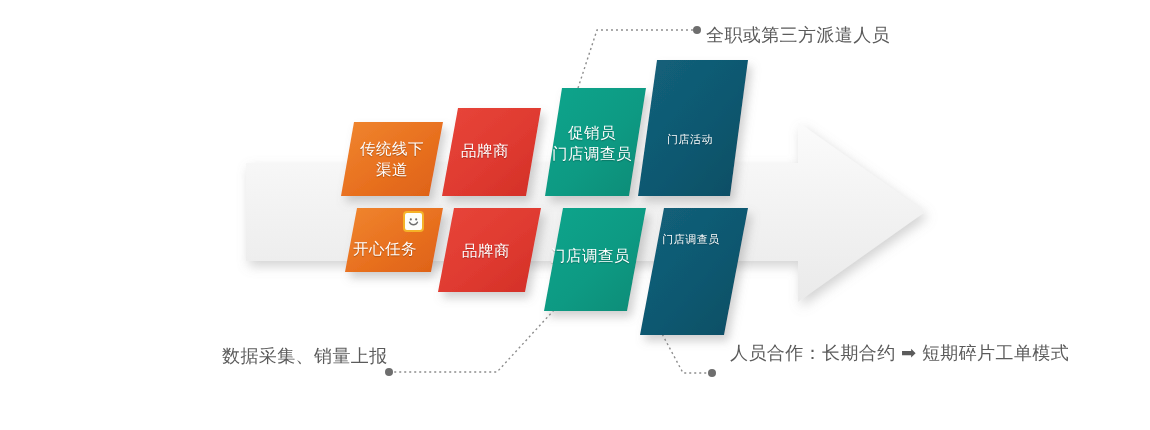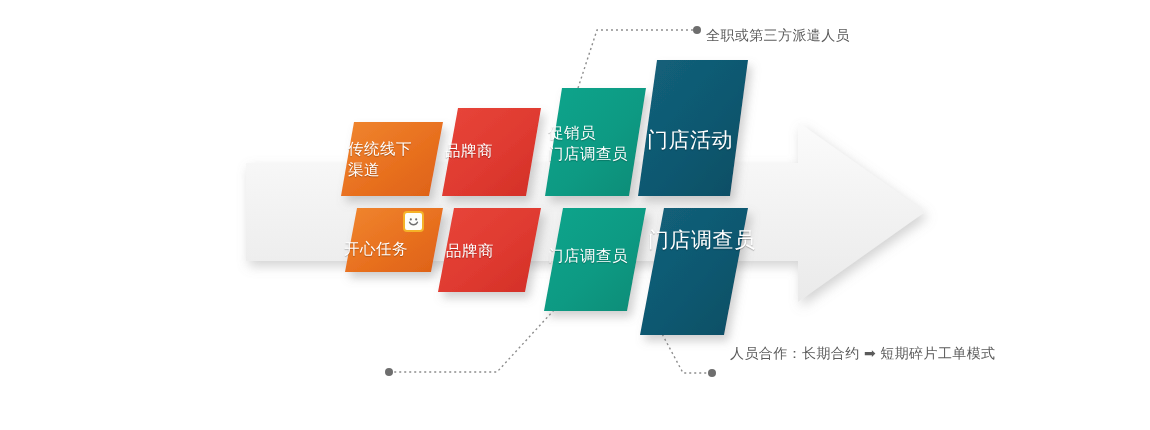--- a/index.html
+++ b/index.html
@@ -21,40 +21,41 @@
     position: absolute;
     left: 0;
     top: 0;
     width: 1150px;
     height: 430px;
   }
 
   .anno {
     position: absolute;
     color: #5b5b5b;
-    font-size: 14px;
+    font-size: 18px;
     line-height: 22px;
     white-space: nowrap;
     letter-spacing: .4px;
   }
   .anno-top   { left: 706px; top: 24px; }
   .anno-bl    { left: 222px; top: 345px; }
   .anno-br    { left: 730px; top: 342px; }
 
   .step-label {
     position: absolute;
     color: #ffffff;
+    text-align: center;
     font-size: 15.5px;
     line-height: 21px;
     letter-spacing: .5px;
     white-space: nowrap;
     text-shadow: 0 1px 1px rgba(0,0,0,.28);
     pointer-events: none;
   }
-  .step-label.big { font-size: 21px; line-height: 23px; }
+  .step-label.big { font-size: 11px; line-height: 23px; }
 
   .smiley {
     position: absolute;
     width: 21px;
     height: 21px;
     left: 403px;
     top: 211px;
     border-radius: 4px;
     background: #fdfdfb;
     border: 2.5px solid #f5b228;
@@ -187,19 +188,20 @@
 
   <div class="step-label big" style="left:648px; top:228px; width:86px;">
     <div>门店调查员</div>
   </div>
 
   <div class="anno anno-top">
     <div>全职或第三方派遣人员</div>
   </div>
 
   <div class="anno anno-bl">
+    <div>数据采集、销量上报</div>
   </div>
 
   <div class="anno anno-br">
     <div>人员合作：长期合约 ➡ 短期碎片工单模式</div>
   </div>
 
 </div>
 
 </body></html>

